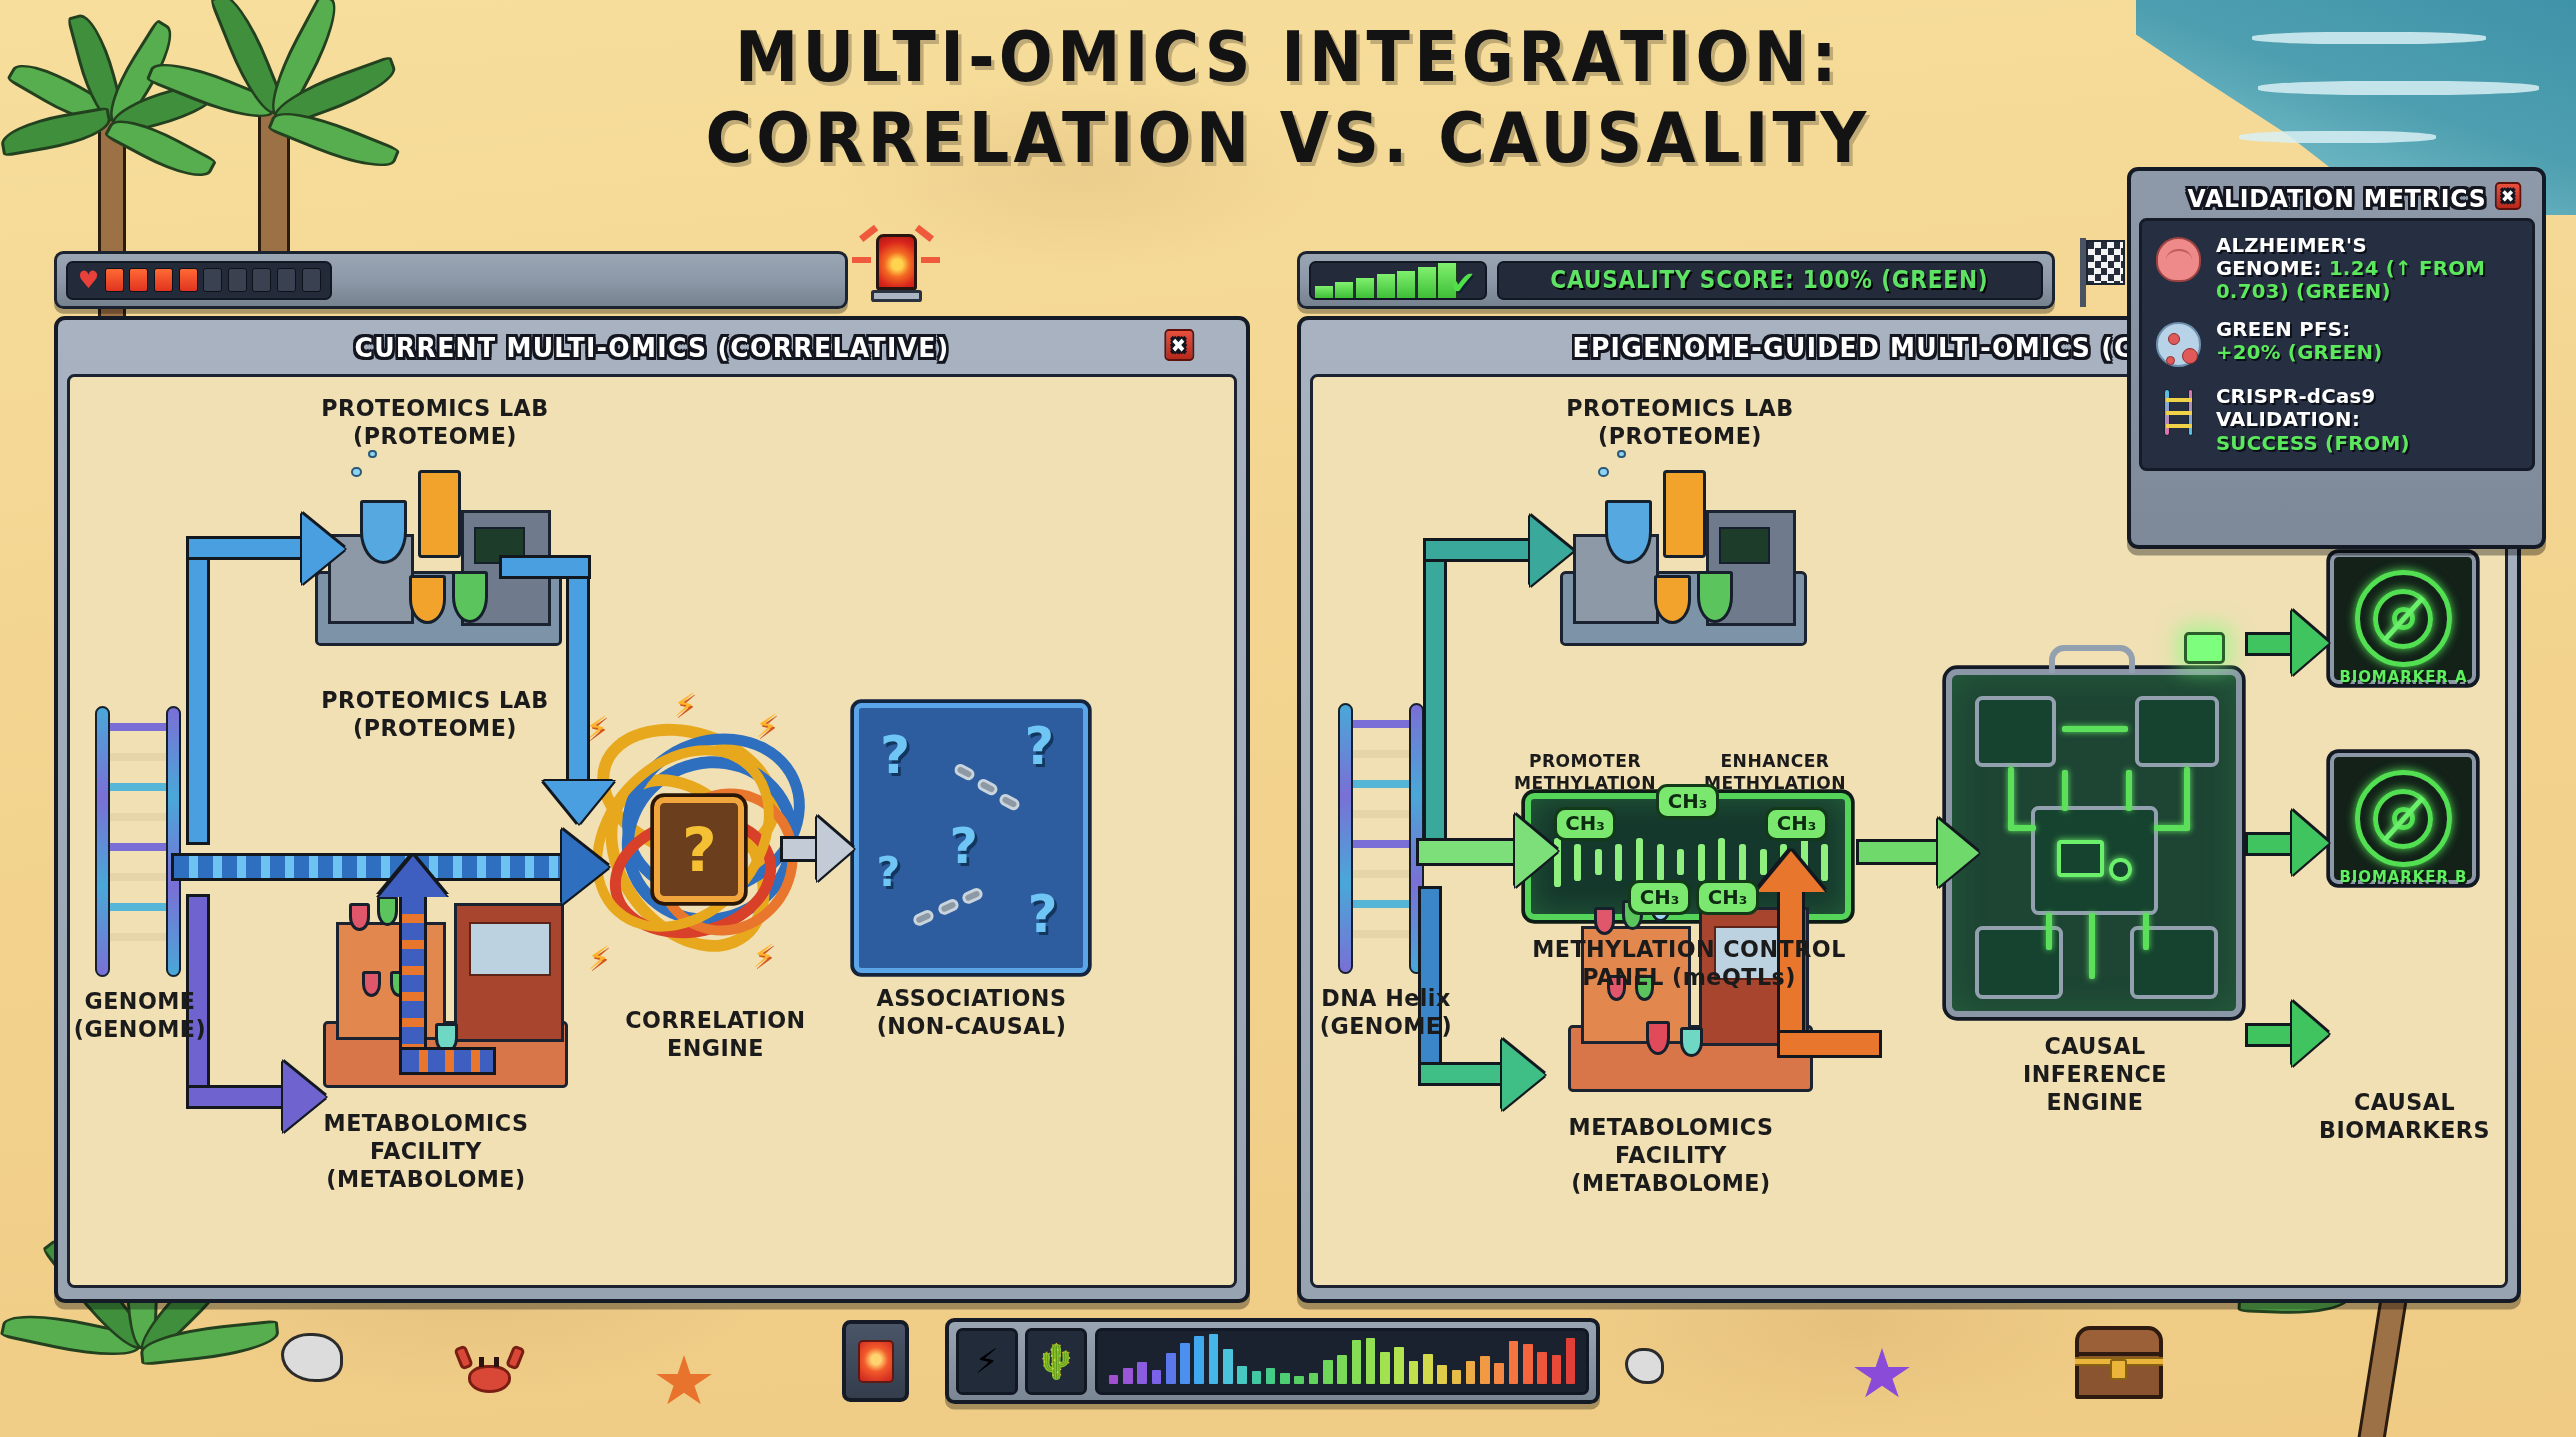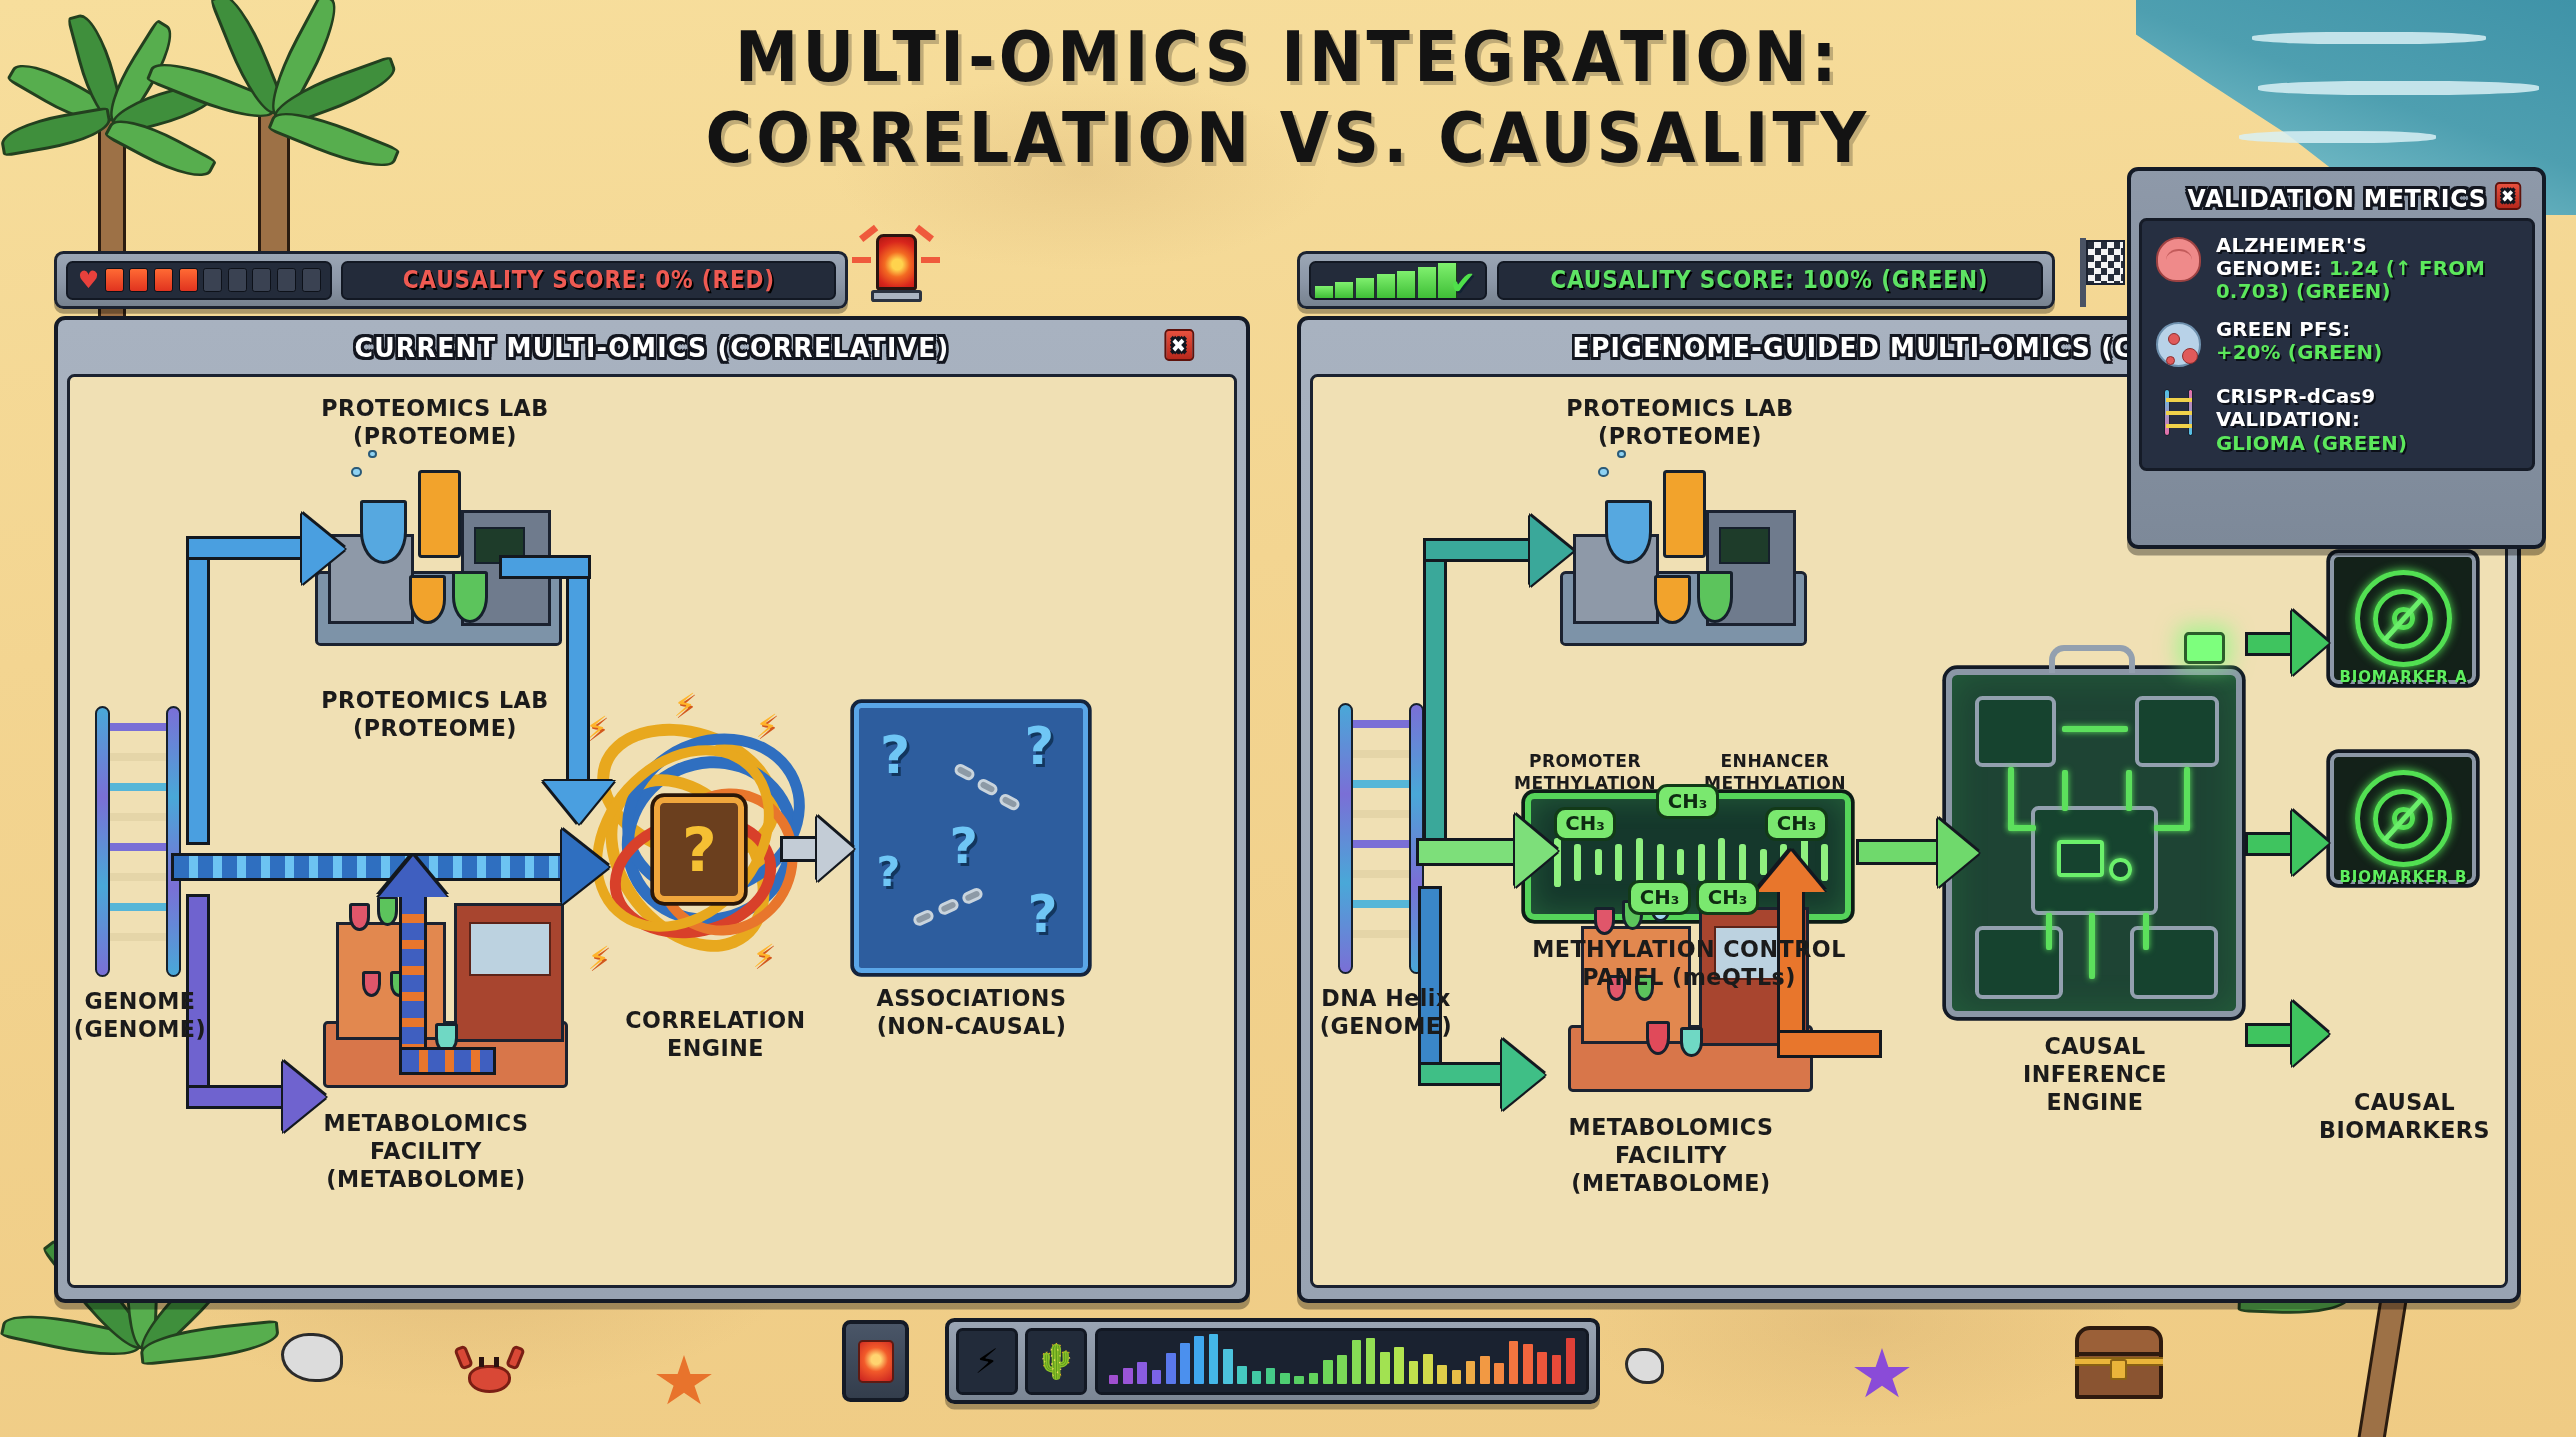--- a/index.html
+++ b/index.html
@@ -331,23 +331,20 @@
     <span class="heart">♥</span>
     <span class="seg on"></span>
       <span class="seg on"></span>
       <span class="seg on"></span>
       <span class="seg on"></span>
     <span class="seg"></span>
       <span class="seg"></span>
       <span class="seg"></span>
       <span class="seg"></span>
       <span class="seg"></span>
-  </div>
-  <div class="hudslot" style="flex:1;justify-content:center;">
-    <span class="scoretxt red">CAUSALITY SCORE: 0% (RED)</span>
   </div>
 </div>
 <div class="siren" style="left:876px;top:234px;">
   <div class="ray" style="left:-24px;top:22.5px;"></div>
   <div class="ray" style="left:45px;top:22.5px;"></div>
   <div class="ray" style="left:-17px;top:-3.7px;transform:rotate(-38deg);"></div>
   <div class="ray" style="left:39px;top:-3.7px;transform:rotate(38deg);"></div>
   <div class="lamp"></div>
   <div class="base"></div>
 </div>
@@ -698,21 +695,21 @@
         <div class="dnaicon">
           <div class="s" style="left:9.4px;top:1.9px;height:47px;background:linear-gradient(180deg,#4fc4e8,#e86fa8);border:1.9px solid #1b2230;"></div>
           <div class="s" style="right:9.4px;top:1.9px;height:47px;background:linear-gradient(180deg,#e86fa8,#4fc4e8);border:1.9px solid #1b2230;"></div>
           <div style="position:absolute;left:11.2px;top:11.2px;width:26px;height:3.7px;background:#f0d24a;"></div>
           <div style="position:absolute;left:11.2px;top:24px;width:26px;height:3.7px;background:#f0d24a;"></div>
           <div style="position:absolute;left:11.2px;top:37px;width:26px;height:3.7px;background:#f0d24a;"></div>
         </div>
       </div>
       <div class="valtxt"><span style="white-space:pre-line">CRISPR-dCas9
 VALIDATION:
-</span><span class="g">GLIOMA (GREEN)</span></div>
+</span><span class="g">SUCCESS (FROM)</span></div>
     </div>
   </div>
 </div>
 
 <div id="alarmbtn" style="left:842px;top:1320px;">
   <div class="inner"></div>
 </div>
 <div id="toolbar" style="left:945px;top:1318px;width:655px;">
   <div class="tbtn">
       <span>⚡</span>

